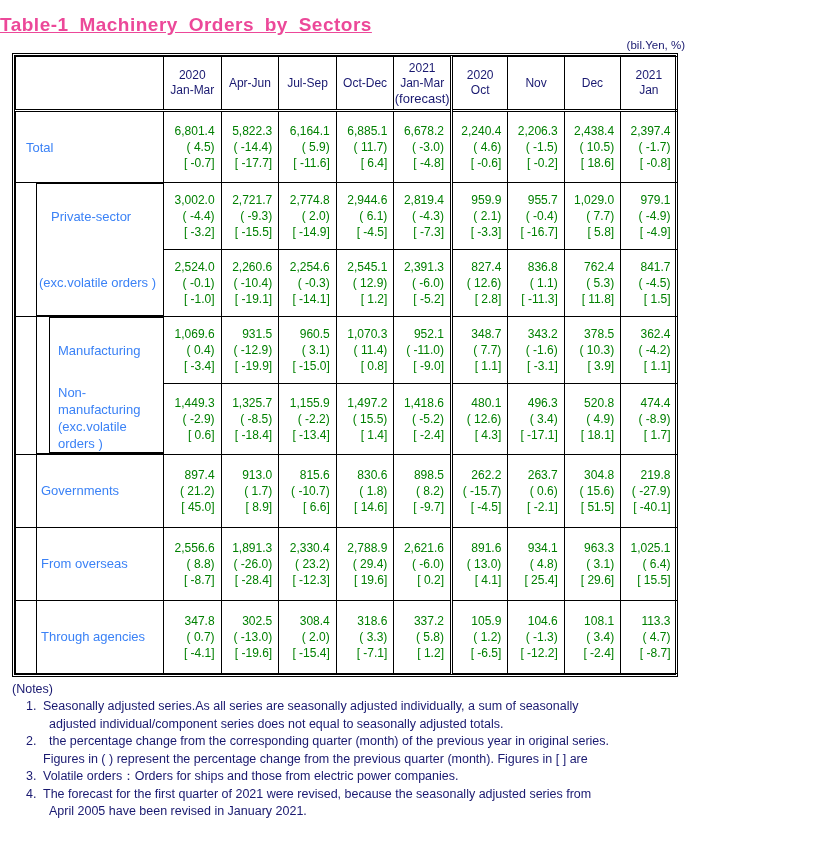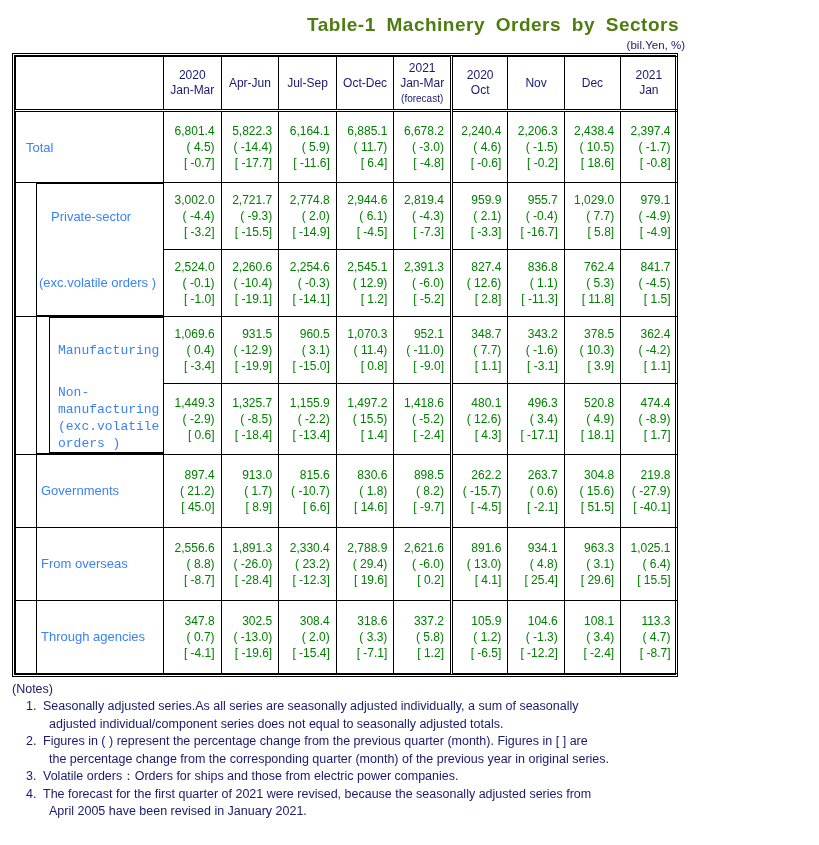--- a/index.html
+++ b/index.html
@@ -10,30 +10,31 @@
   body {
     width: 819px;
     height: 845px;
     font-family: "Liberation Sans", sans-serif;
     position: relative;
     overflow: hidden;
   }
 
   
   .title {
-    text-align: right;
-    color: #4d7c0f;
+    text-align: left;
+    color: #ec4899;
     font-size: 19px;
     font-weight: bold;
     letter-spacing: 0.5px;
     word-spacing: 5px;
     padding-top: 12px;
     padding-right: 140px;
     height: 26px;
     line-height: 26px;
+    text-decoration: underline;
   }
 
   
   .unit-note {
     text-align: right;
     color: #191970;
     font-size: 11.5px;
     padding-right: 134px;
     height: 15px;
     line-height: 15px;
@@ -70,21 +71,21 @@
   .hdr {
     height: 48px;
     text-align: center;
     color: #191970;
     font-size: 12px;
     line-height: 15px;
     padding: 2px 0 !important;
   }
   .hdr .yr { display: block; font-size: 12px; }
   .hdr .mo { display: block; font-size: 12px; }
-  .hdr .fc { display: block; font-size: 10px; }
+  .hdr .fc { display: block; font-size: 13px; }
   .hdr-blank { height: 48px; }
 
   
   .sep-left  { border-left: 3px double #000 !important; }
   .thick-top { border-top: 3px double #000 !important; }
 
   
   .lbl {
     color: #3b82f6;
     font-size: 13px;
@@ -106,21 +107,20 @@
   }
   .boxed2 {
     border-left: 1px solid #000;
     border-top: 1px solid #000;
     border-bottom: 1px solid #000;
     margin-left: 12px;
     height: 100%;
     box-sizing: border-box;
     display: flex;
     align-items: center;
-    font-family: Liberation Mono, monospace;
   }
   .cellbox { height: 100%; }
 
   
   .val {
     color: #008000;
     font-size: 12px;
     text-align: right;
     padding: 4px 6px 4px 2px !important;
     line-height: 16px;
@@ -673,22 +673,22 @@
 <div class="notes">
   <div class="nhead">(Notes)</div>
   <ol>
     <li>
       <span class="num">1.</span>
       <span class="ln">Seasonally adjusted series.As all series are seasonally adjusted individually, a sum of seasonally</span>
       <span class="ln cont">adjusted individual/component series does not equal to seasonally adjusted totals.</span>
     </li>
     <li>
       <span class="num">2.</span>
+      <span class="ln cont">the percentage change from the corresponding quarter (month) of the previous year in original series.</span>
       <span class="ln">Figures in ( ) represent the percentage change from the previous quarter (month). Figures in [ ] are</span>
-      <span class="ln cont">the percentage change from the corresponding quarter (month) of the previous year in original series.</span>
     </li>
     <li>
       <span class="num">3.</span>
       <span class="ln">Volatile orders：Orders for ships and those from electric power companies.</span>
     </li>
     <li>
       <span class="num">4.</span>
       <span class="ln">The forecast for the first quarter of 2021 were revised, because the seasonally adjusted series from</span>
       <span class="ln cont">April 2005 have been revised in January 2021.</span>
     </li>

